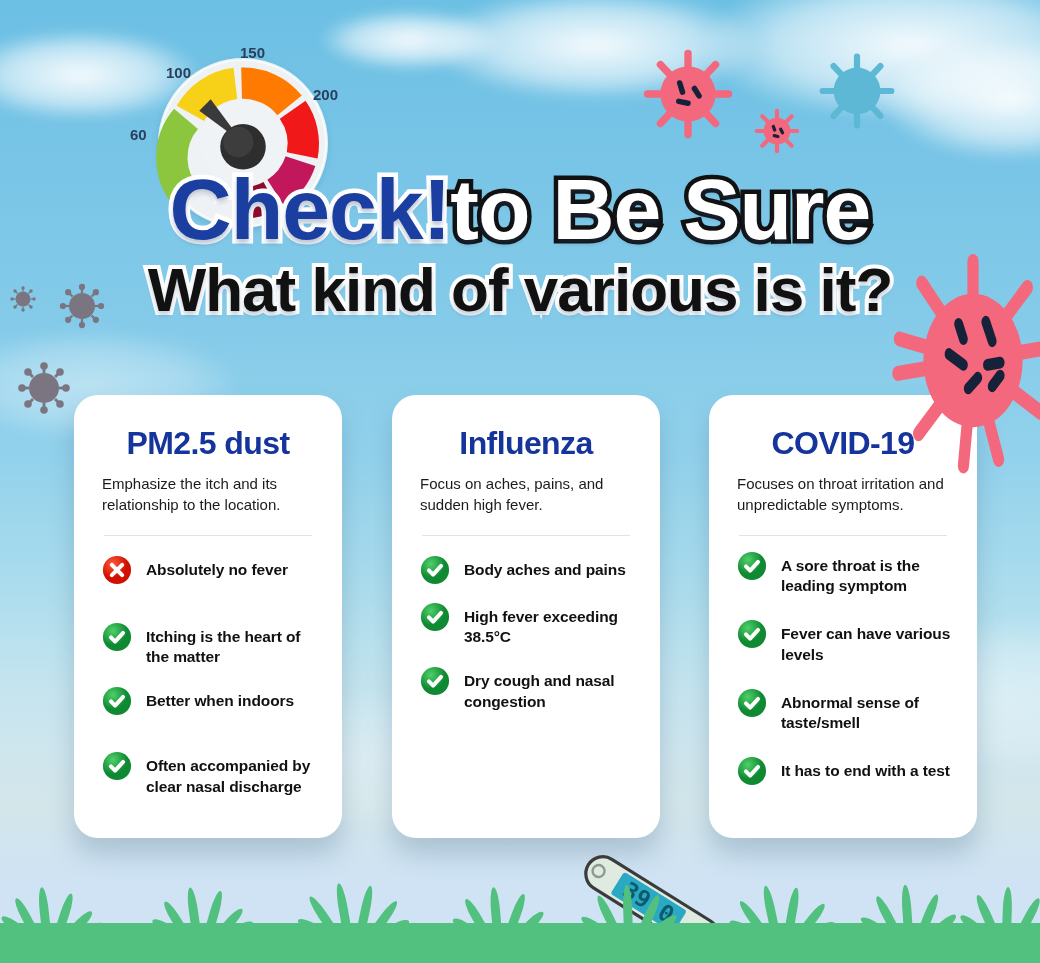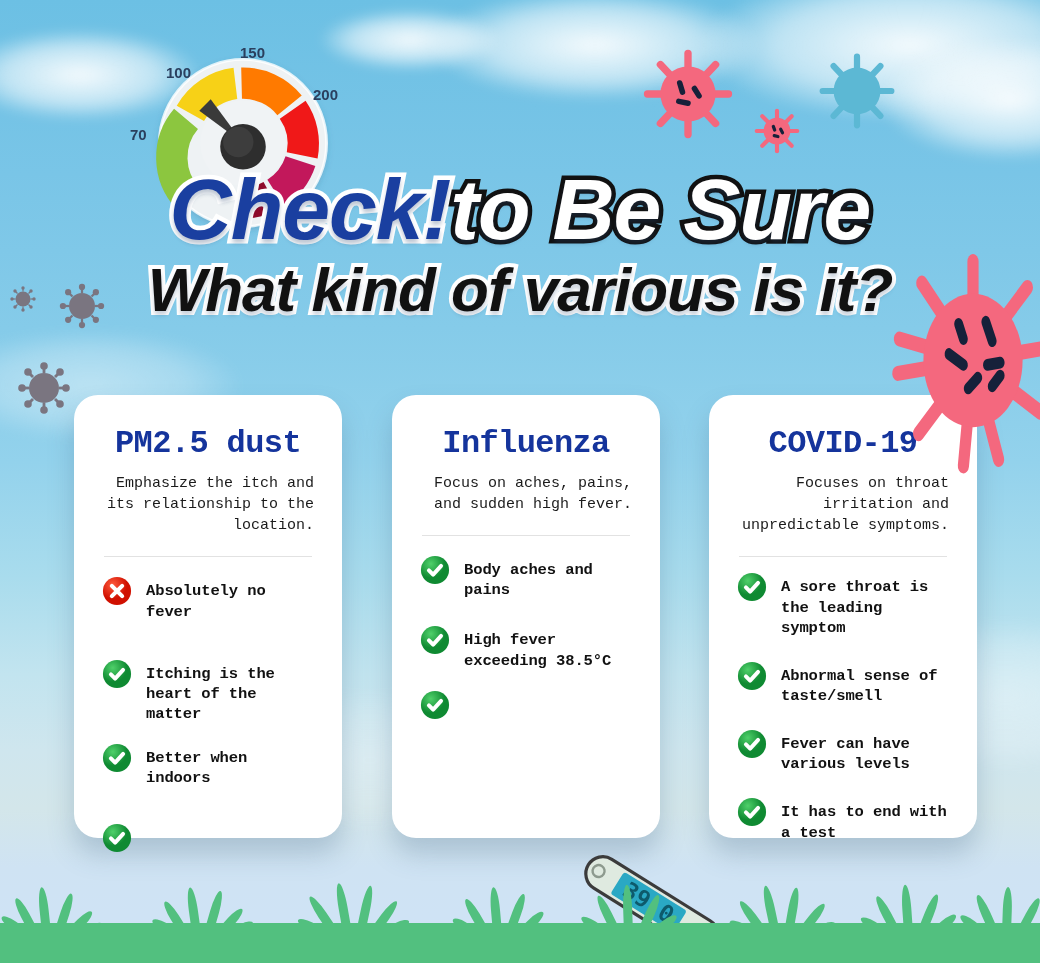--- a/index.html
+++ b/index.html
@@ -43,21 +43,21 @@
     position:absolute; font-size:15px; font-weight:600; color:#2a3f5e;
     font-family:"Liberation Sans", sans-serif;
     text-align:center;
   }
 
   
   .germ{ position:absolute; }
   .germ svg{ display:block; overflow:visible; }
 
   
-  #headline{ position:absolute; left:0; top:168px; width:1040px; text-align:center;font-style:italic; }
+  #headline{ position:absolute; left:0; top:168px; width:1040px; text-align:center; }
   .hl1{
     font-size:86px; font-weight:bold; letter-spacing:-1px;
     line-height:.96; white-space:nowrap;
   }
   .hl2{
     font-size:62px; font-weight:bold; letter-spacing:-1px;
     line-height:1.0; white-space:nowrap; margin-top:8px;
   }
   .word-check{
     color:#1a3fa0;
@@ -72,37 +72,37 @@
     text-shadow:0 4px 4px rgba(40,70,110,.30);
   }
   .word-black{
     color:#111111;
     -webkit-text-stroke:8px #ffffff;
     paint-order:stroke fill;
     text-shadow:0 4px 4px rgba(40,70,110,.25);
   }
 
   
-  #cards{ position:absolute; left:0; top:395px; width:916px; height:445px;font-family:Liberation Mono, monospace; }
+  #cards{ position:absolute; left:0; top:395px; width:916px; height:445px; }
   .card{
     position:absolute; top:0; width:268px; height:443px;
     background:#ffffff; border-radius:24px;
     box-shadow:0 16px 26px rgba(60,95,130,.26);
     padding:32px 24px 20px 24px;
   }
   .card.c0{ left:74px; }
   .card.c1{ left:392px; }
   .card.c2{ left:709px; }
 
   .card-title{
     text-align:center; color:#15349c; font-weight:bold;
     font-size:32px; letter-spacing:-.6px; line-height:1.05;
   }
   .card-sub{
-    text-align:right; color:#1b1b1b; font-size:15px;
+    text-align:left; color:#1b1b1b; font-size:15px;
     line-height:1.42; margin-top:12px; padding:0 4px;
   }
   .divider{
     height:1px; background:#e2e2e2; margin:20px 6px 0 6px;
   }
   .items{ margin-top:22px; }
   .item{
     display:flex; align-items:flex-start; gap:14px;
     margin-bottom:22px; padding-left:4px;
   }
@@ -113,21 +113,21 @@
     letter-spacing:-.1px; padding-top:2px;
   }
 
   
   .card.c0 .items{ }
   .card.c0 .item:nth-child(1){ margin-bottom:40px; }
   .card.c0 .item:nth-child(2){ margin-bottom:22px; }
   .card.c0 .item:nth-child(3){ margin-bottom:38px; }
 
   .card.c1 .items{ margin-top:22px; }
-  .card.c1 .item:nth-child(1){ margin-bottom:28px; }
+  .card.c1 .item:nth-child(1){ margin-bottom:20px; }
   .card.c1 .item:nth-child(2){ margin-bottom:22px; }
   .card.c1 .item:nth-child(3){ margin-bottom:34px; }
 
   .card.c2 .items{ margin-top:18px; }
   .card.c2 .item{ margin-bottom:26px; }
 
   
   #thermo{ position:absolute; left:560px; top:838px; width:180px; height:128px; }
   #thermo svg{ display:block; overflow:visible; }
 </style>
@@ -167,21 +167,21 @@
         <path d="M 160.5 119.0 A 63 63 0 0 1 134.5 152.5" stroke="#c2185b"></path>
         <path d="M 129.5 155.5 A 63 63 0 0 1 104.0 163.0" stroke="#8e0b2b"></path>
       </g>
 
       <circle cx="100" cy="100" r="45" fill="#f0f3f5"></circle>
 
       <path d="M 100 100 L 54 66 L 66 54 Z" fill="#3a3a3a"></path>
       <circle cx="100" cy="104" r="24" fill="#2e2e2e"></circle>
       <circle cx="95" cy="99" r="16" fill="#3d3d3d"></circle>
     </svg>
-    <span class="gauge-num" style="left:-18px; top:78px;">70</span>
+    <span class="gauge-num" style="left:-18px; top:78px;">60</span>
     <span class="gauge-num" style="left:18px;  top:16px;">100</span>
     <span class="gauge-num" style="left:92px;  top:-4px;">150</span>
     <span class="gauge-num" style="left:165px; top:38px;">200</span>
   </div>
 
   <div class="germ" style="left:642px; top:48px;">
     <svg width="92" height="92" viewBox="0 0 100 100">
       <g stroke="#f4687e" stroke-width="8" stroke-linecap="round">
         <line x1="50" y1="50" x2="50" y2="6"></line>
           <line x1="50" y1="50" x2="80" y2="18"></line>
@@ -393,20 +393,21 @@
           </span>
           <span class="txt">Better when indoors</span>
         </div>
         <div class="item">
           <span class="badge">
             <svg width="30" height="30" viewBox="0 0 32 32">
               <circle cx="16" cy="16" r="15" fill="url(#gg0)"></circle>
               <path d="M9.5 16.4 L14 21 L22.5 11.6" stroke="#fff" stroke-width="4.2" fill="none" stroke-linecap="round" stroke-linejoin="round"></path>
             </svg>
           </span>
+          <span class="txt">Often accompanied by clear nasal discharge</span>
         </div>
       </div>
     </div>
 
     <div class="card c1">
       <div class="card-title">Influenza</div>
       <div class="card-sub">Focus on aches, pains, and sudden high fever.</div>
       <div class="divider"></div>
       <div class="items">
         <div class="item">
@@ -427,20 +428,21 @@
           </span>
           <span class="txt">High fever exceeding 38.5°C</span>
         </div>
         <div class="item">
           <span class="badge">
             <svg width="30" height="30" viewBox="0 0 32 32">
               <circle cx="16" cy="16" r="15" fill="url(#gg0)"></circle>
               <path d="M9.5 16.4 L14 21 L22.5 11.6" stroke="#fff" stroke-width="4.2" fill="none" stroke-linecap="round" stroke-linejoin="round"></path>
             </svg>
           </span>
+          <span class="txt">Dry cough and nasal congestion</span>
         </div>
       </div>
     </div>
 
     <div class="card c2">
       <div class="card-title">COVID-19</div>
       <div class="card-sub">Focuses on throat irritation and unpredictable symptoms.</div>
       <div class="divider"></div>
       <div class="items">
         <div class="item">
@@ -452,30 +454,30 @@
           </span>
           <span class="txt">A sore throat is the leading symptom</span>
         </div>
         <div class="item">
           <span class="badge">
             <svg width="30" height="30" viewBox="0 0 32 32">
               <circle cx="16" cy="16" r="15" fill="url(#gg0)"></circle>
               <path d="M9.5 16.4 L14 21 L22.5 11.6" stroke="#fff" stroke-width="4.2" fill="none" stroke-linecap="round" stroke-linejoin="round"></path>
             </svg>
           </span>
+          <span class="txt">Fever can have various levels</span>
+        </div>
+        <div class="item">
+          <span class="badge">
+            <svg width="30" height="30" viewBox="0 0 32 32">
+              <circle cx="16" cy="16" r="15" fill="url(#gg0)"></circle>
+              <path d="M9.5 16.4 L14 21 L22.5 11.6" stroke="#fff" stroke-width="4.2" fill="none" stroke-linecap="round" stroke-linejoin="round"></path>
+            </svg>
+          </span>
           <span class="txt">Abnormal sense of taste/smell</span>
-        </div>
-        <div class="item">
-          <span class="badge">
-            <svg width="30" height="30" viewBox="0 0 32 32">
-              <circle cx="16" cy="16" r="15" fill="url(#gg0)"></circle>
-              <path d="M9.5 16.4 L14 21 L22.5 11.6" stroke="#fff" stroke-width="4.2" fill="none" stroke-linecap="round" stroke-linejoin="round"></path>
-            </svg>
-          </span>
-          <span class="txt">Fever can have various levels</span>
         </div>
         <div class="item">
           <span class="badge">
             <svg width="30" height="30" viewBox="0 0 32 32">
               <circle cx="16" cy="16" r="15" fill="url(#gg0)"></circle>
               <path d="M9.5 16.4 L14 21 L22.5 11.6" stroke="#fff" stroke-width="4.2" fill="none" stroke-linecap="round" stroke-linejoin="round"></path>
             </svg>
           </span>
           <span class="txt">It has to end with a test</span>
         </div>

